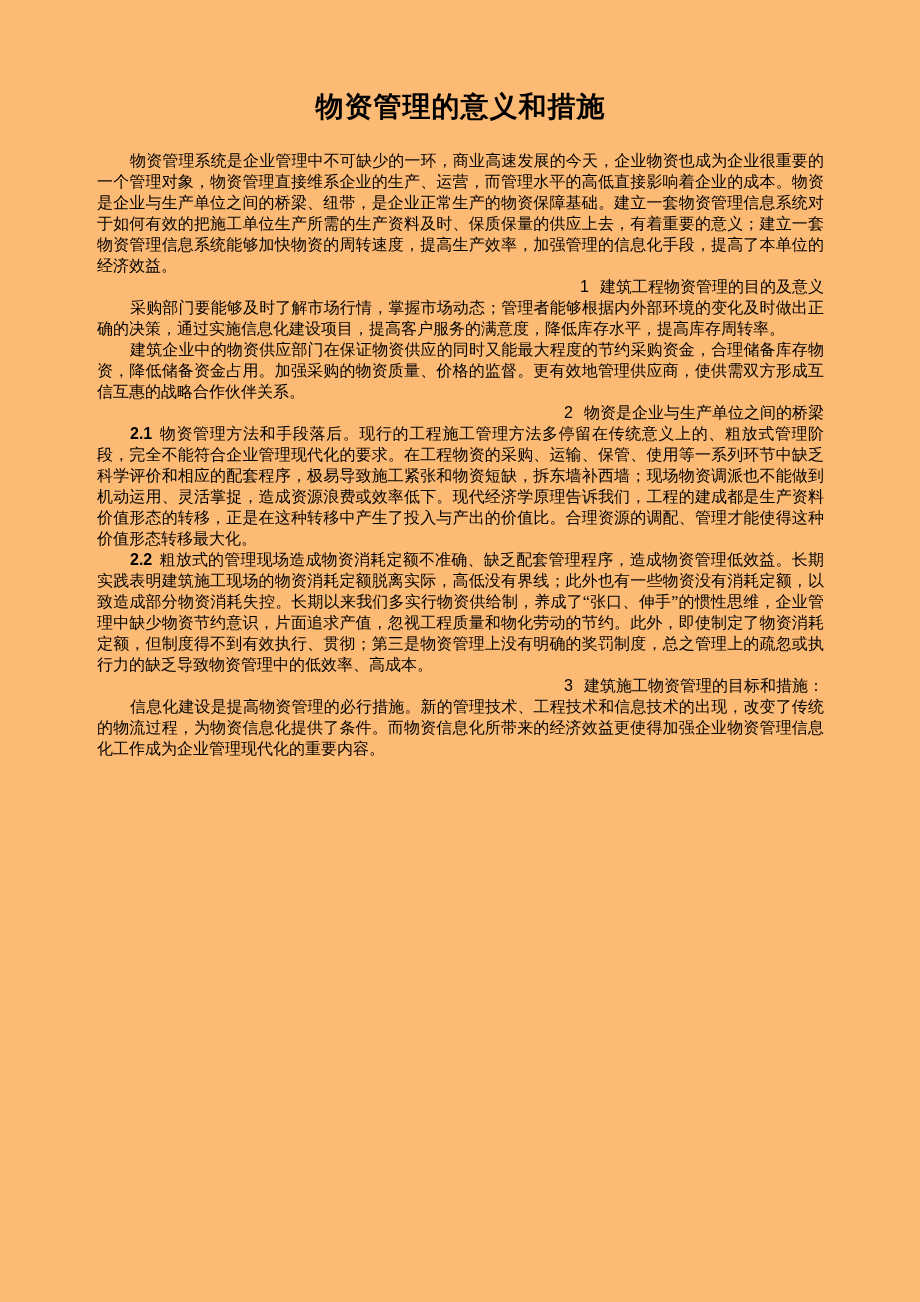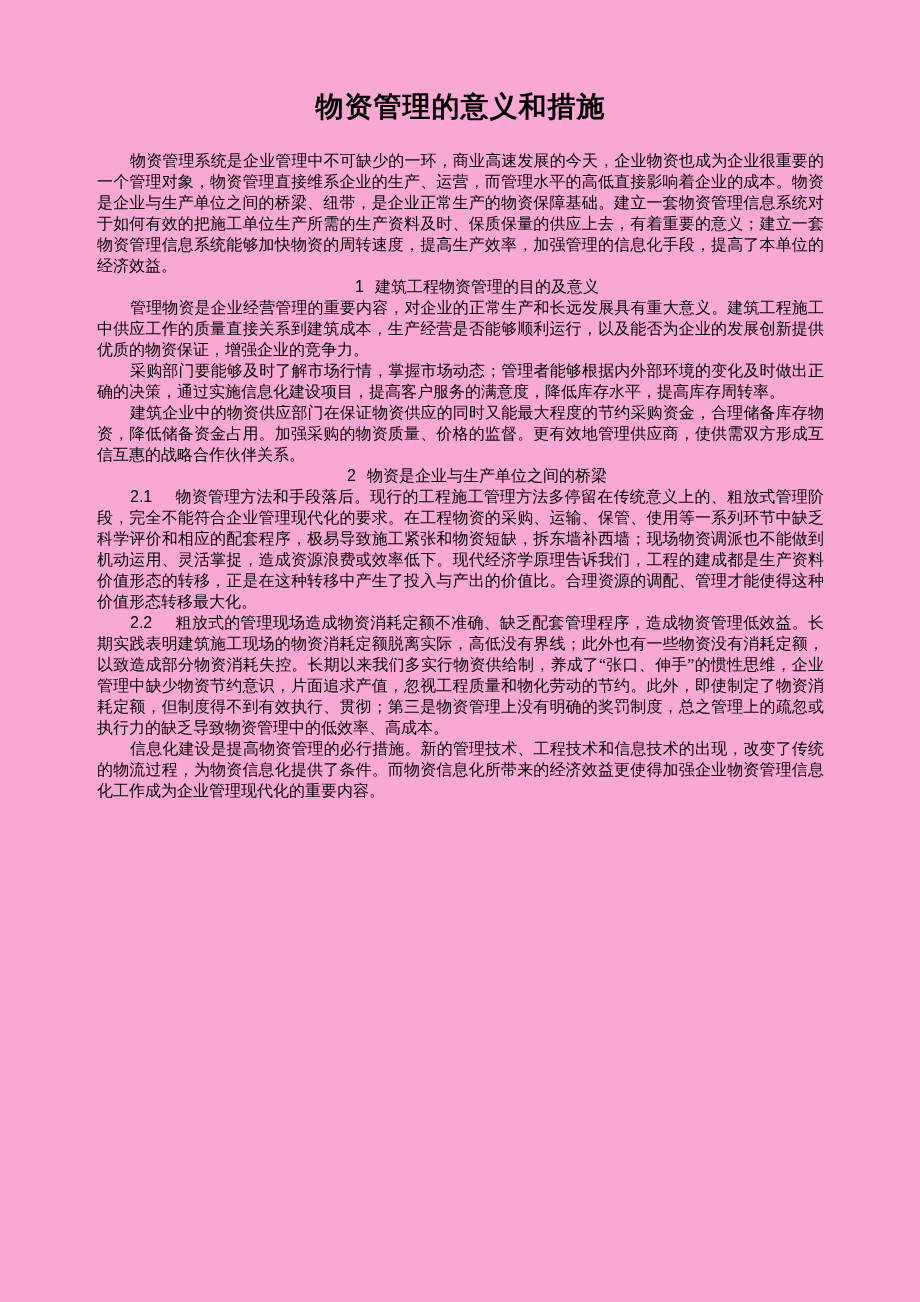--- a/index.html
+++ b/index.html
@@ -4,21 +4,21 @@
 <style>
   html, body {
     margin: 0;
     padding: 0;
     background: #ffffff;
   }
   .page {
     position: relative;
     width: 920px;
     height: 1302px;
-    background: #f9a8d4;
+    background: #fdba74;
     overflow: hidden;
     font-family: "Liberation Serif", "DejaVu Serif", serif;
     color: #000000;
   }
   .content {
     position: absolute;
     left: 97px;
     top: 86px;
     width: 727px;
   }
@@ -32,46 +32,46 @@
   }
   .para {
     font-size: 16px;
     line-height: 21px;
     text-align: justify;
     text-indent: 33px;
     margin: 0;
     word-break: break-all;
   }
   .para.heading {
-    text-align: center;
+    text-align: right;
   }
   .num {
     font-family: "Liberation Sans", "DejaVu Sans", sans-serif;
     font-style: normal;
   }
   .num.clause {
-    font-weight: normal;
-    margin-right: 23px;
+    font-weight: bold;
+    margin-right: 7px;
   }
   .num.head {
     font-weight: normal;
     margin-right: 11px;
   }
 </style>
 </head>
 <body>
 
 <div class="page">
   <div class="content">
     <h1 class="doc-title">物资管理的意义和措施</h1>
     <div>
         <p class="para"><span>物资管理系统是企业管理中不可缺少的一环，商业高速发展的今天，企业物资也成为企业很重要的一个管理对象，物资管理直接维系企业的生产、运营，而管理水平的高低直接影响着企业的成本。物资是企业与生产单位之间的桥梁、纽带，是企业正常生产的物资保障基础。建立一套物资管理信息系统对于如何有效的把施工单位生产所需的生产资料及时、保质保量的供应上去，有着重要的意义；建立一套物资管理信息系统能够加快物资的周转速度，提高生产效率，加强管理的信息化手段，提高了本单位的经济效益。</span></p>
         <p class="para heading"><span class="num head">1</span><span>建筑工程物资管理的目的及意义</span></p>
-        <p class="para"><span>管理物资是企业经营管理的重要内容，对企业的正常生产和长远发展具有重大意义。建筑工程施工中供应工作的质量直接关系到建筑成本，生产经营是否能够顺利运行，以及能否为企业的发展创新提供优质的物资保证，增强企业的竞争力。</span></p>
         <p class="para"><span>采购部门要能够及时了解市场行情，掌握市场动态；管理者能够根据内外部环境的变化及时做出正确的决策，通过实施信息化建设项目，提高客户服务的满意度，降低库存水平，提高库存周转率。</span></p>
         <p class="para"><span>建筑企业中的物资供应部门在保证物资供应的同时又能最大程度的节约采购资金，合理储备库存物资，降低储备资金占用。加强采购的物资质量、价格的监督。更有效地管理供应商，使供需双方形成互信互惠的战略合作伙伴关系。</span></p>
         <p class="para heading"><span class="num head">2</span><span>物资是企业与生产单位之间的桥梁</span></p>
         <p class="para"><span class="num clause">2.1</span><span>物资管理方法和手段落后。现行的工程施工管理方法多停留在传统意义上的、粗放式管理阶段，完全不能符合企业管理现代化的要求。在工程物资的采购、运输、保管、使用等一系列环节中缺乏科学评价和相应的配套程序，极易导致施工紧张和物资短缺，拆东墙补西墙；现场物资调派也不能做到机动运用、灵活掌捉，造成资源浪费或效率低下。现代经济学原理告诉我们，工程的建成都是生产资料价值形态的转移，正是在这种转移中产生了投入与产出的价值比。合理资源的调配、管理才能使得这种价值形态转移最大化。</span></p>
         <p class="para"><span class="num clause">2.2</span><span>粗放式的管理现场造成物资消耗定额不准确、缺乏配套管理程序，造成物资管理低效益。长期实践表明建筑施工现场的物资消耗定额脱离实际，高低没有界线；此外也有一些物资没有消耗定额，以致造成部分物资消耗失控。长期以来我们多实行物资供给制，养成了“张口、伸手”的惯性思维，企业管理中缺少物资节约意识，片面追求产值，忽视工程质量和物化劳动的节约。此外，即使制定了物资消耗定额，但制度得不到有效执行、贯彻；第三是物资管理上没有明确的奖罚制度，总之管理上的疏忽或执行力的缺乏导致物资管理中的低效率、高成本。</span></p>
+        <p class="para heading"><span class="num head">3</span><span>建筑施工物资管理的目标和措施：</span></p>
         <p class="para"><span>信息化建设是提高物资管理的必行措施。新的管理技术、工程技术和信息技术的出现，改变了传统的物流过程，为物资信息化提供了条件。而物资信息化所带来的经济效益更使得加强企业物资管理信息化工作成为企业管理现代化的重要内容。</span></p>
       </div>
   </div>
 </div>
 
 </body></html>

